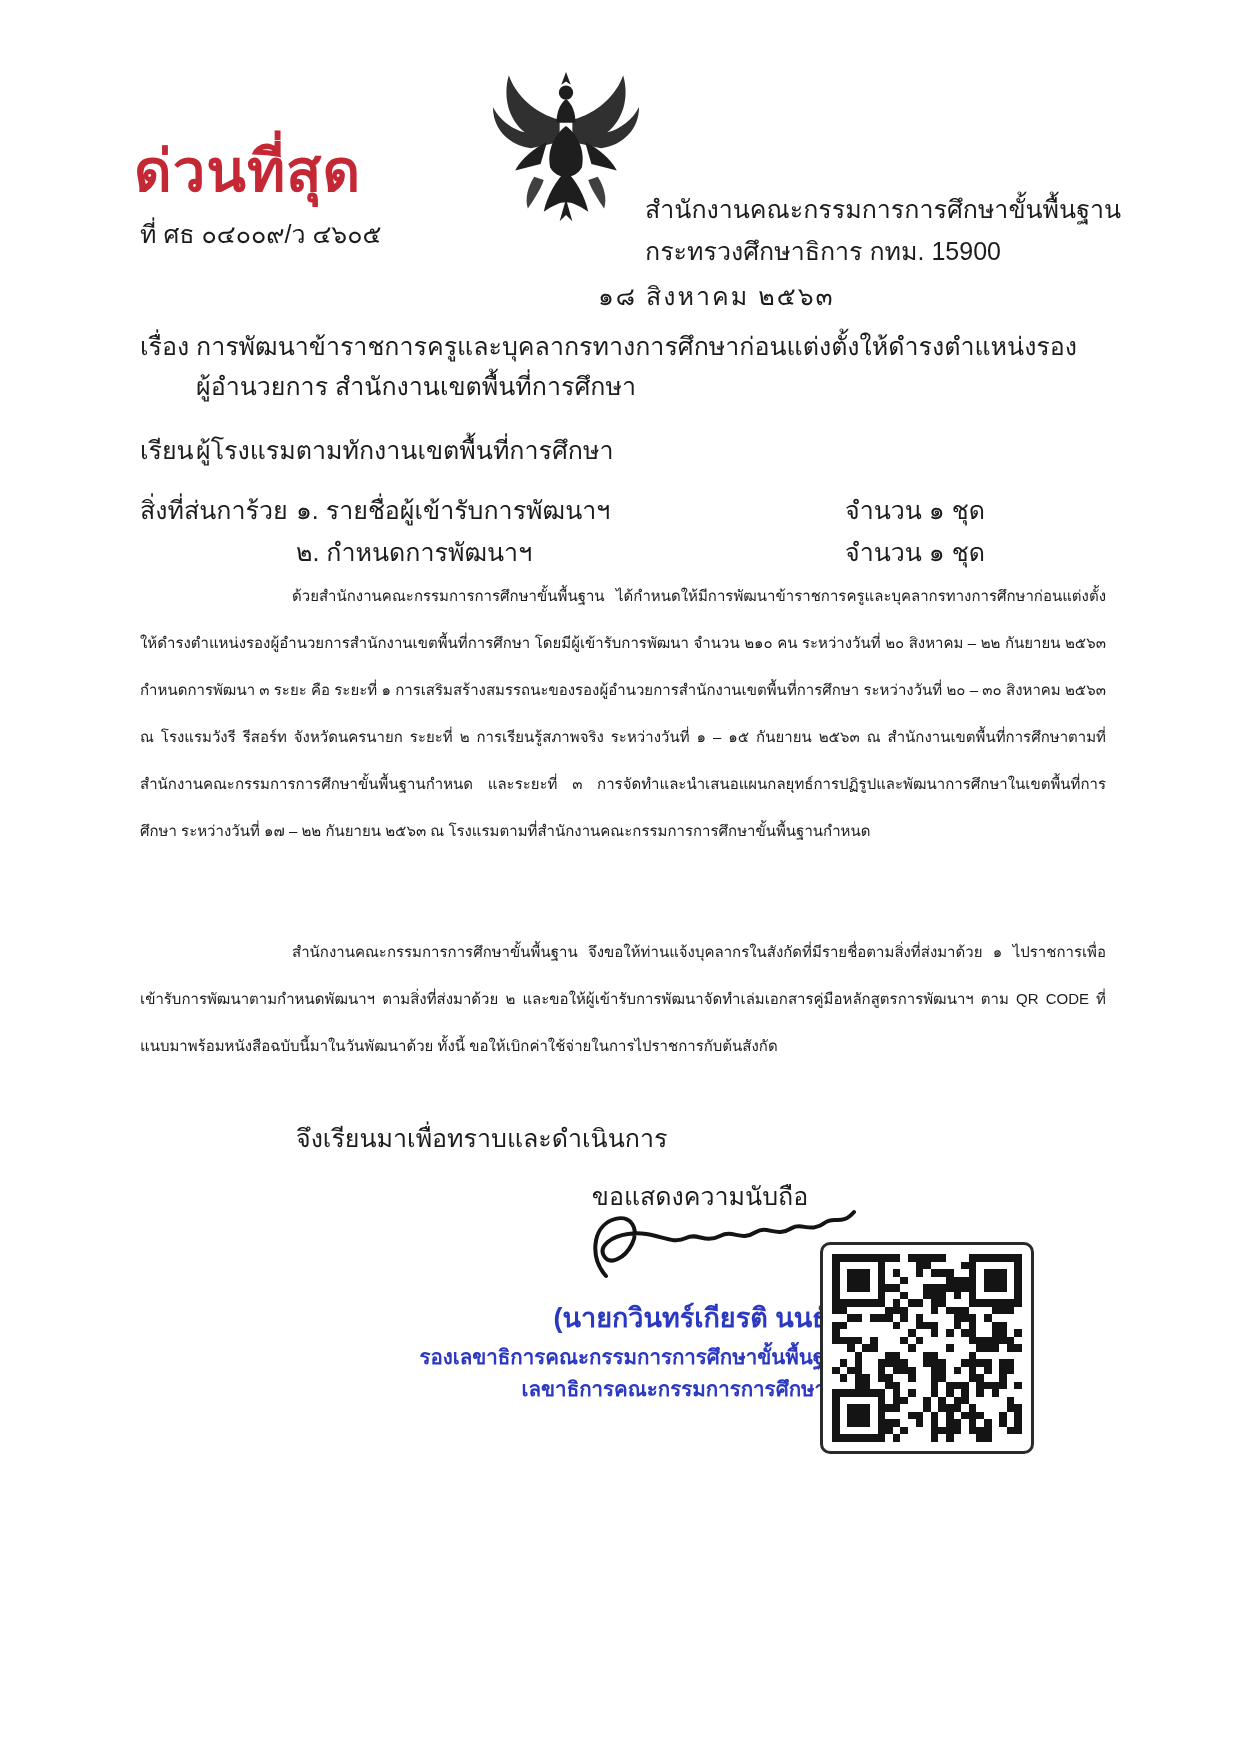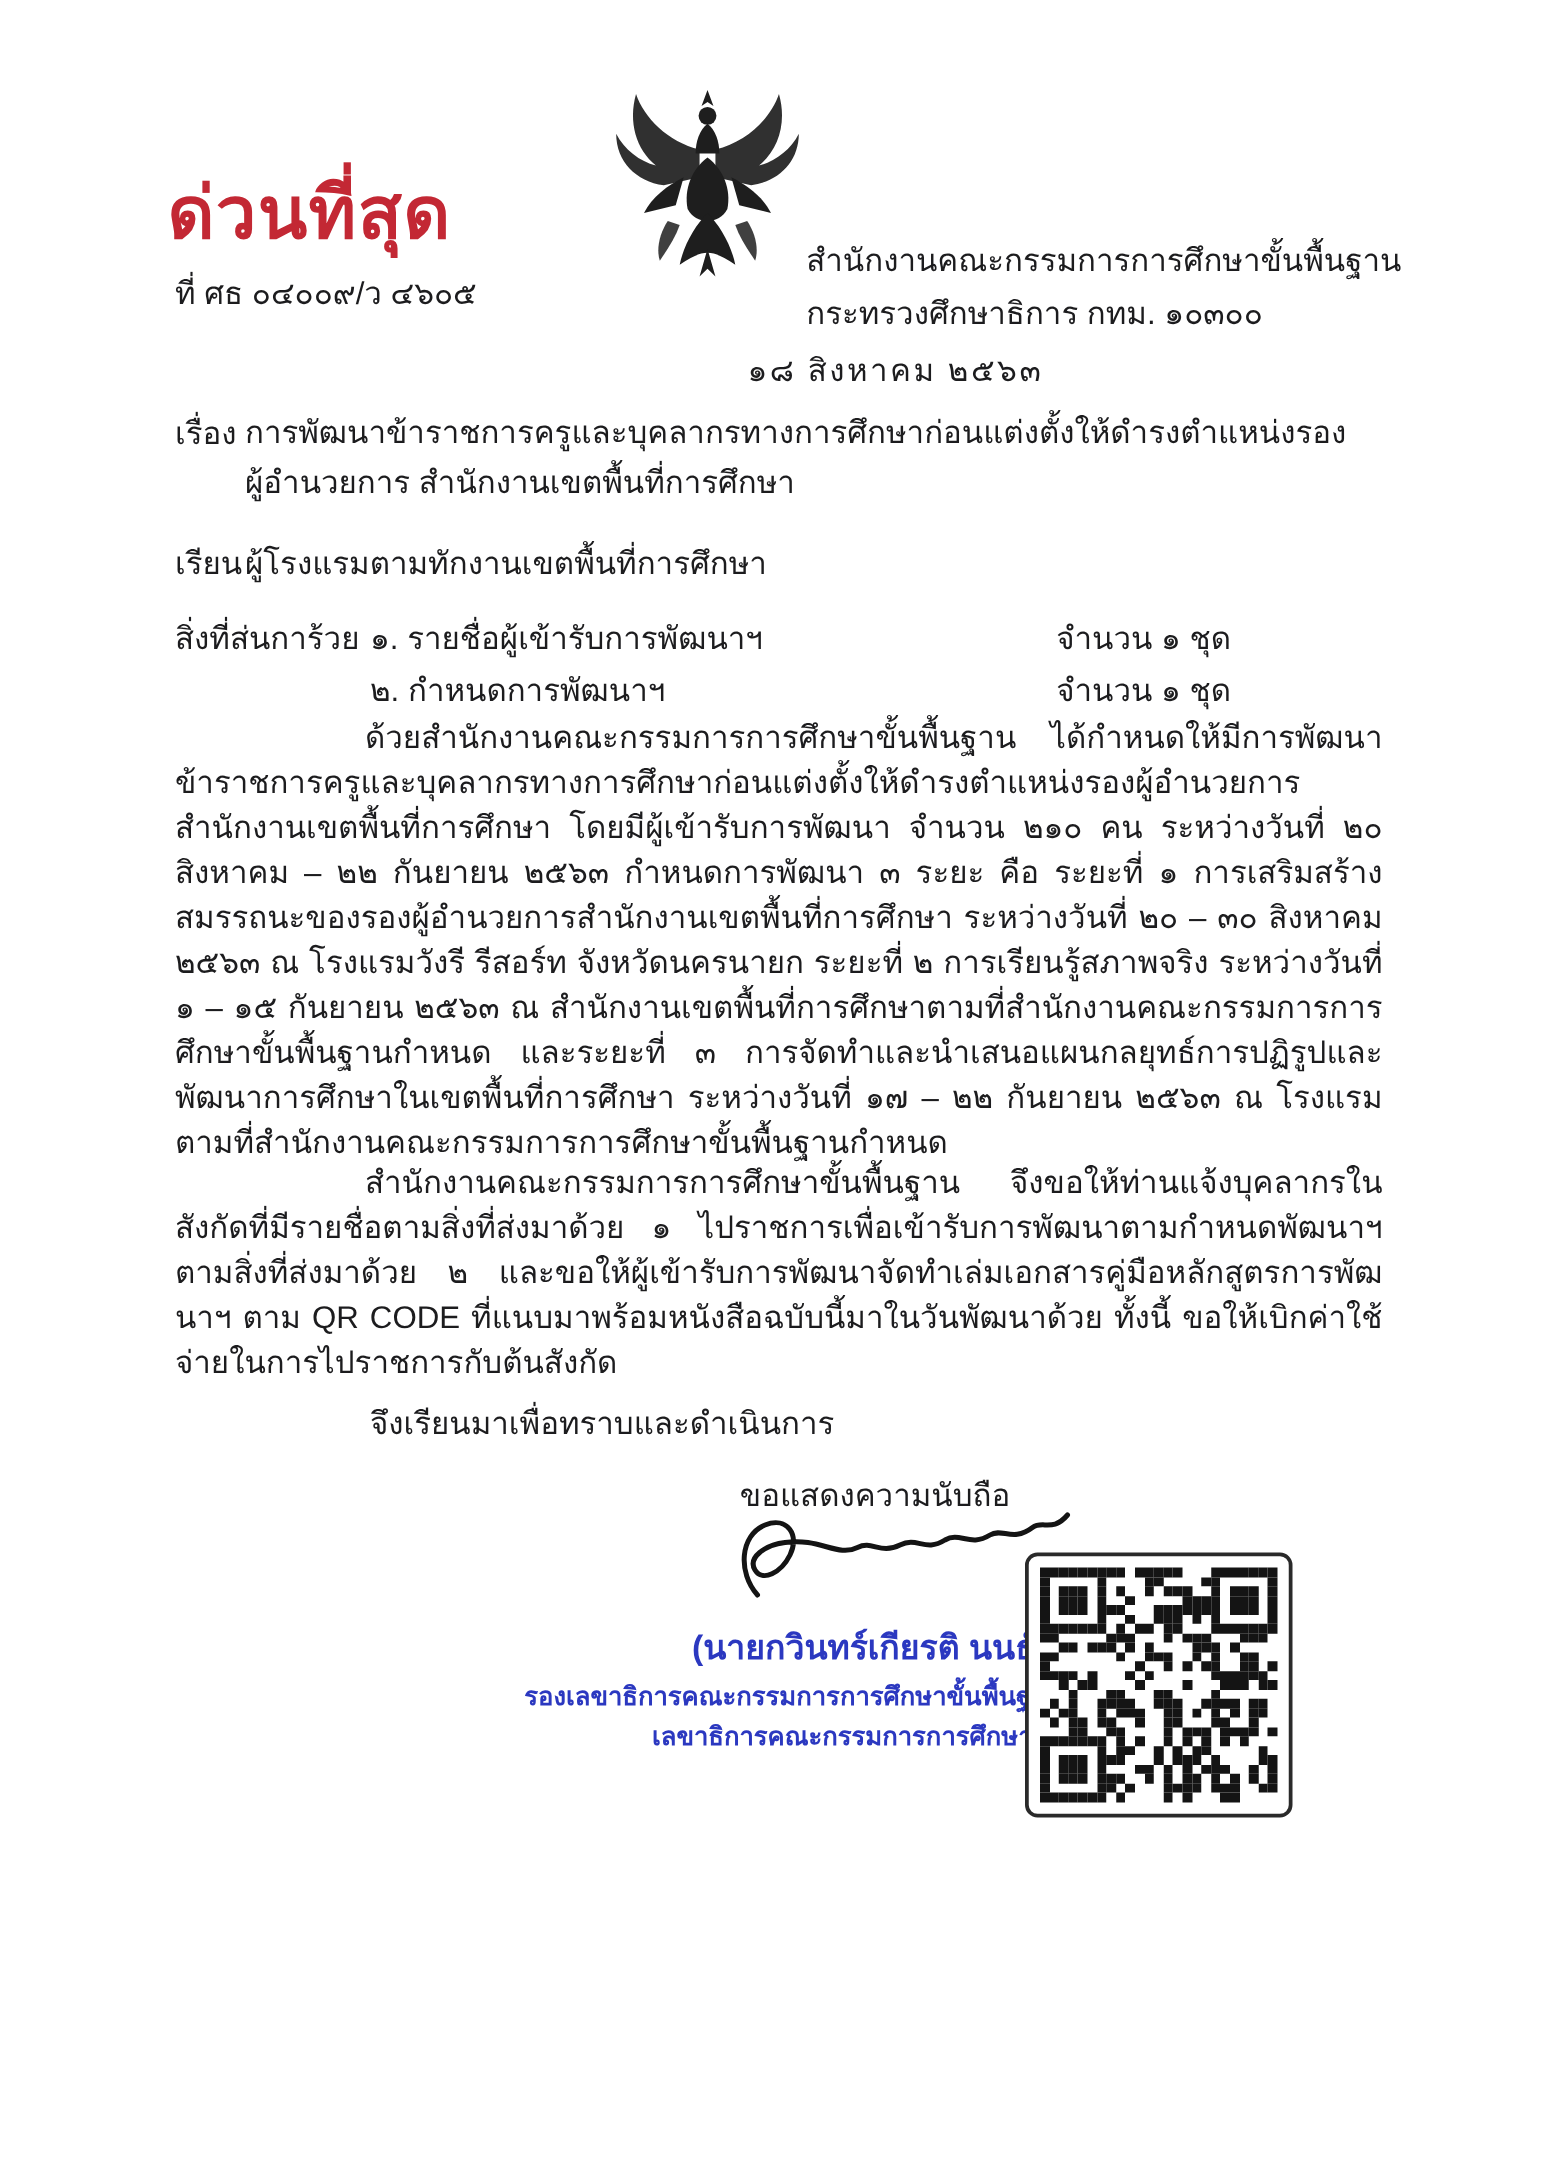--- a/index.html
+++ b/index.html
@@ -36,21 +36,21 @@
   .subject-text{left:196px;top:326px;width:892px;font-size:25px;line-height:40px;}
   .to-label{left:140px;top:430px;}
   .to-text{left:196px;top:430px;font-size:25px;}
   .attach-label{left:140px;top:490px;}
   .attach-item-1{left:296px;top:490px;font-size:25px;}
   .attach-count-1{left:845px;top:490px;font-size:25px;}
   .attach-item-2{left:296px;top:532px;font-size:25px;}
   .attach-count-2{left:845px;top:532px;font-size:25px;}
   .para{
     left:140px;width:966px;
-    font-size:25px;line-height:36px;
+    font-size:15px;line-height:47px;
     text-align:justify;
   }
   .para1{top:572px;text-indent:152px;}
   .para2{top:928px;text-indent:152px;}
   .closing{left:296px;top:1118px;font-size:25px;}
   .salutation{left:520px;top:1176px;width:360px;text-align:center;font-size:25px;}
   .sig{left:578px;top:1198px;width:300px;height:100px;}
   .sig svg{width:100%;height:100%;}
   .stamp-name{left:440px;top:1296px;width:560px;text-align:center;
     font-size:27px;font-weight:700;color:var(--blue);}
@@ -94,21 +94,21 @@
         <path d="M50 62 C44 68 38 78 36 88 C42 84 46 82 50 82 C54 82 58 84 64 88 C62 78 56 68 50 62 Z"></path>
         <path d="M50 80 L54 94 L50 90 L46 94 Z"></path>
         <path d="M30 66 C26 72 24 80 26 86 C30 80 34 74 36 68 Z" opacity="0.85"></path>
         <path d="M70 66 C74 72 76 80 74 86 C70 80 66 74 64 68 Z" opacity="0.85"></path>
       </g>
     </svg>
   </div>
 
   <div class="abs agency">
     <div>สำนักงานคณะกรรมการการศึกษาขั้นพื้นฐาน</div>
-    <div>กระทรวงศึกษาธิการ กทม. ๑๐๓๐๐</div>
+    <div>กระทรวงศึกษาธิการ กทม. 15900</div>
   </div>
 
   <div class="abs datebox">๑๘  สิงหาคม  ๒๕๖๓</div>
 
   <div class="abs row-label subject-label">เรื่อง</div>
   <div class="abs subject-text">การพัฒนาข้าราชการครูและบุคลากรทางการศึกษาก่อนแต่งตั้งให้ดำรงตำแหน่งรองผู้อำนวยการ สำนักงานเขตพื้นที่การศึกษา</div>
 
   <div class="abs row-label to-label">เรียน</div>
   <div class="abs to-text">ผู้โรงแรมตามทักงานเขตพื้นที่การศึกษา</div>
 

